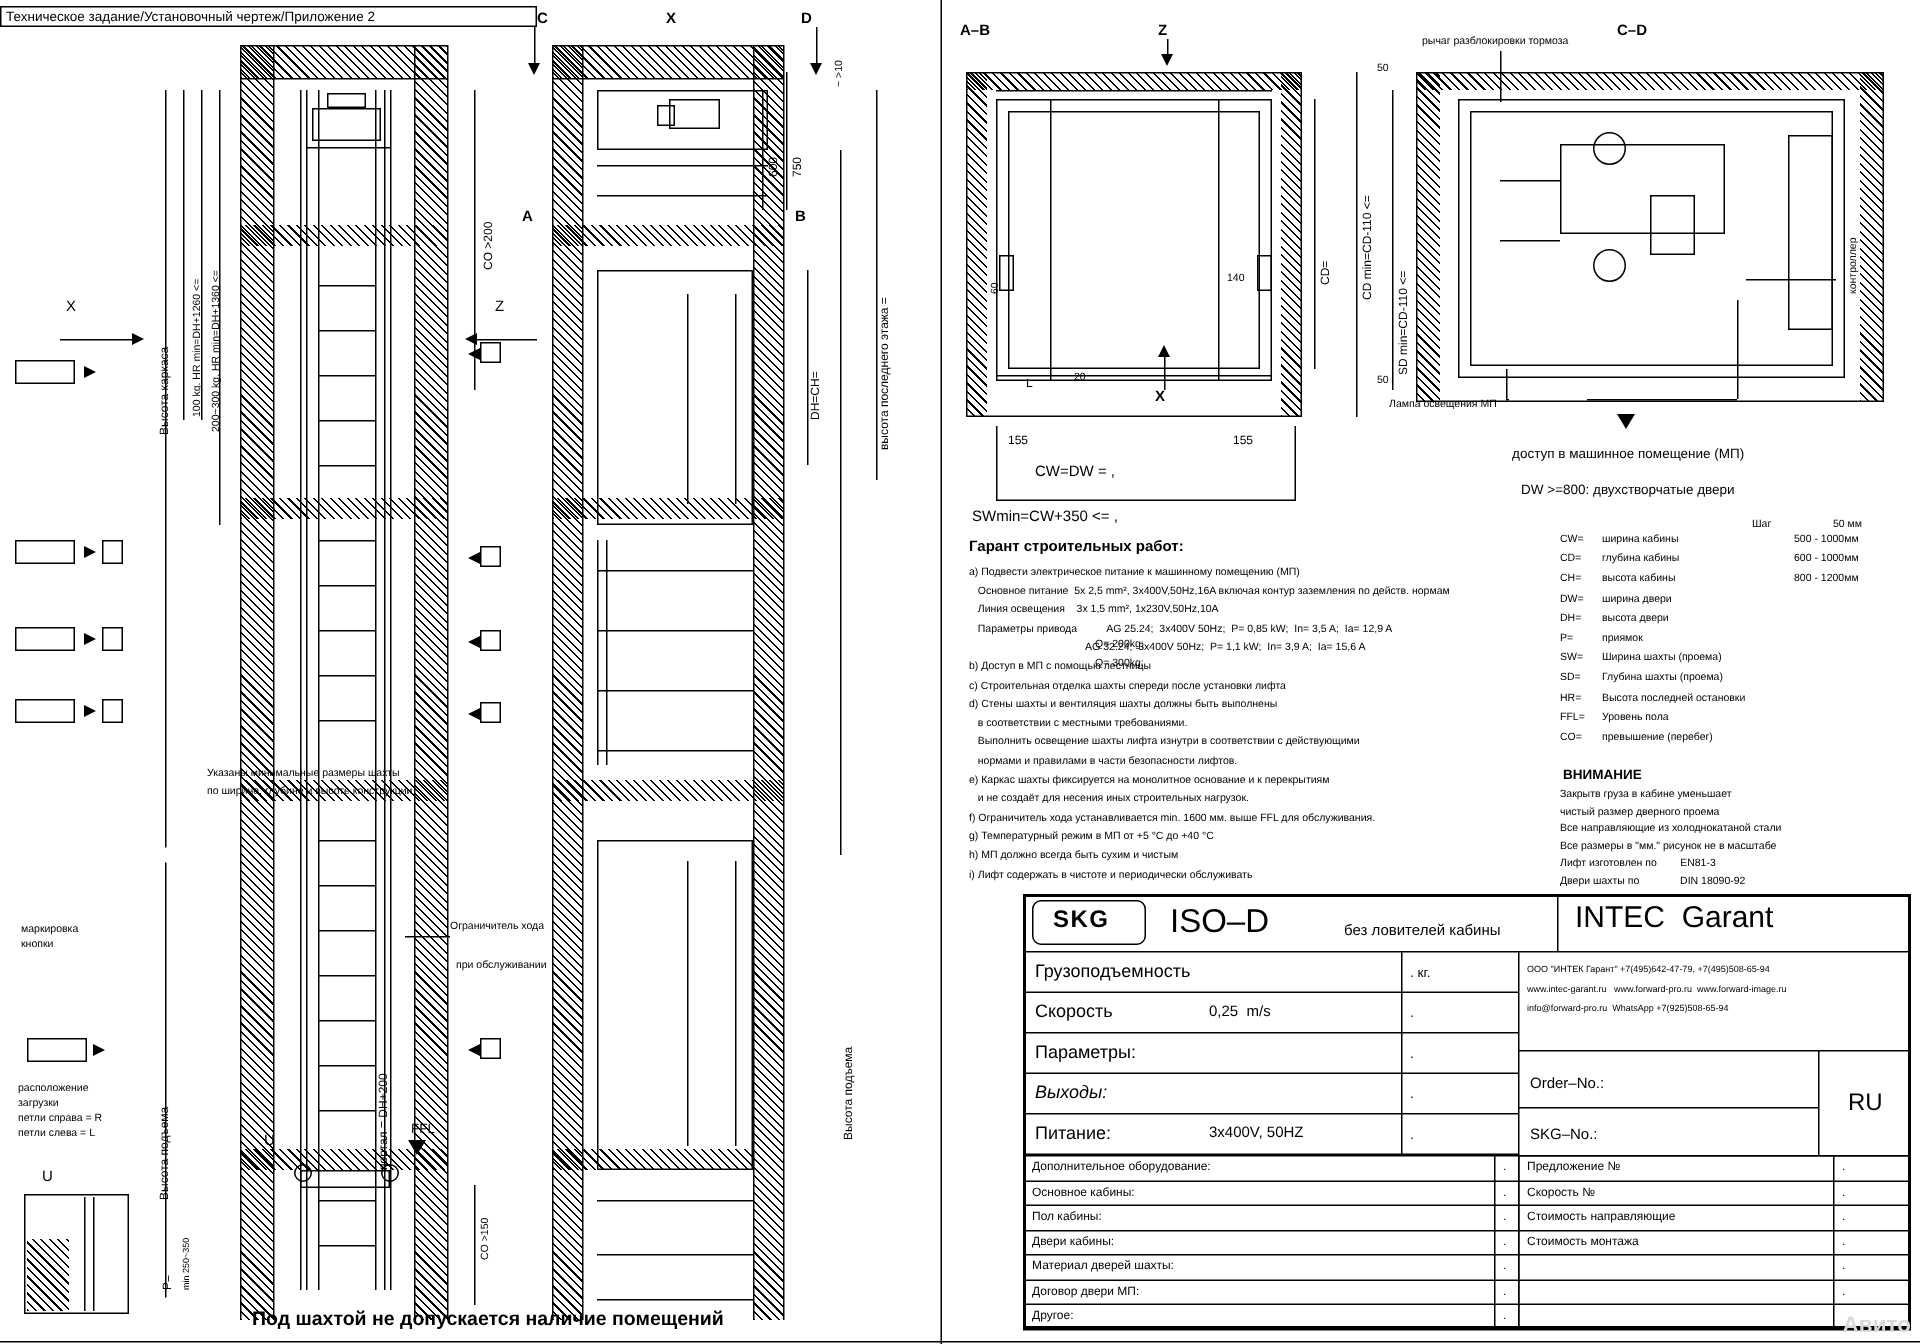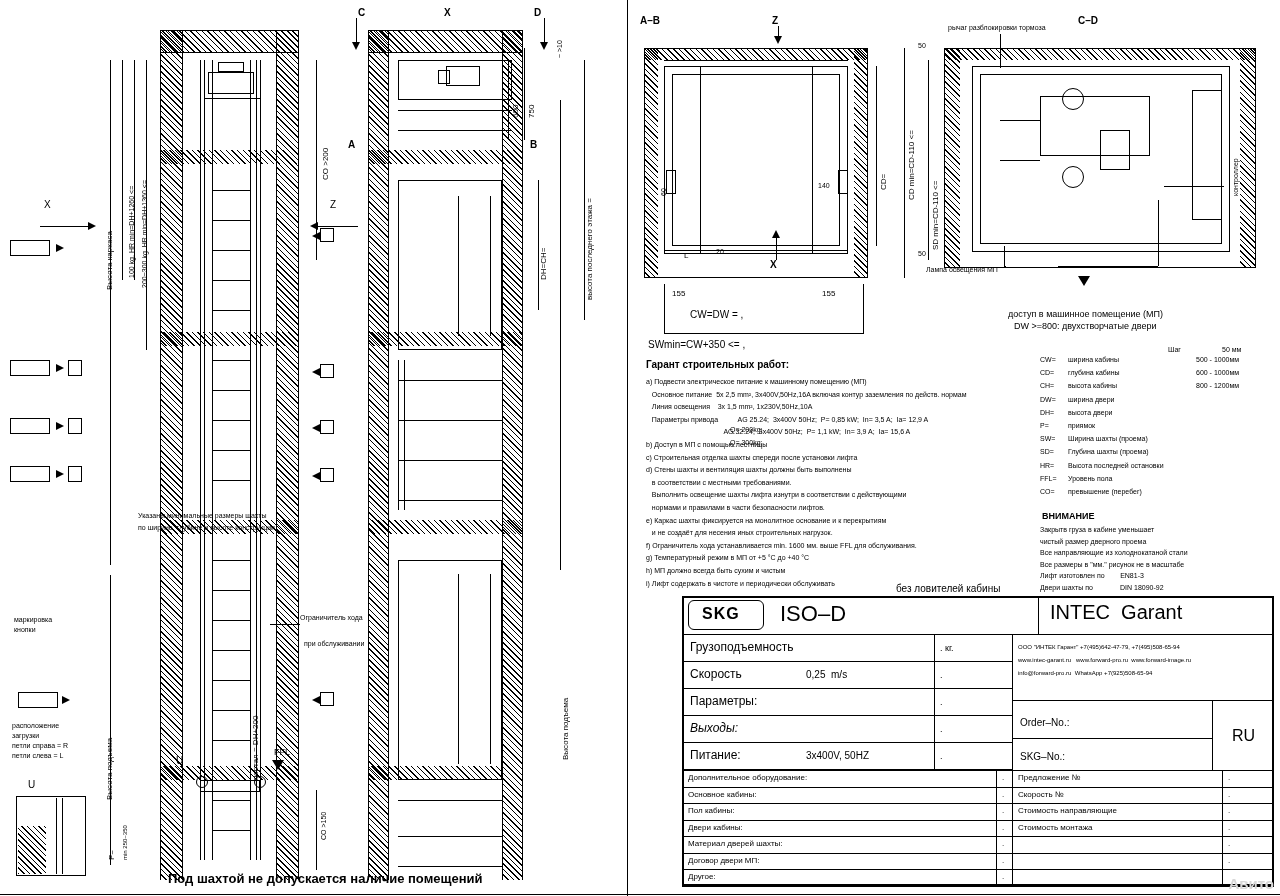--- a/index.html
+++ b/index.html
@@ -34,20 +34,23 @@
   .tri{position:absolute;width:0;height:0;border-left:6px solid transparent;
        border-right:6px solid transparent;border-top:10px solid #000;}
   .wm{position:absolute;right:6px;bottom:4px;font-size:15px;color:#d8d8d8;font-weight:bold;}
   .small-sq{position:absolute;border:1px solid #000;}
 </style>
 </head>
 <body>
 
 <div class="sheet">
 
+  <div class="box" style="left:0;top:4px;width:358px;height:14px;">
+    <div class="t t9" style="left:3px;top:2px;">Техническое задание/Установочный чертеж/Приложение 2</div>
+  </div>
 
   <div class="ln v" style="left:627px;top:0;height:896px;"></div>
   <div class="ln h" style="left:0;top:894px;width:1280px;"></div>
 
   <div class="hatch" style="left:160px;top:30px;width:22px;height:850px;"></div>
   <div class="hatch" style="left:276px;top:30px;width:22px;height:850px;"></div>
   <div class="ln v" style="left:160px;top:30px;height:850px;"></div>
   <div class="ln v" style="left:182px;top:30px;height:850px;"></div>
   <div class="ln v" style="left:276px;top:30px;height:850px;"></div>
   <div class="ln v" style="left:298px;top:30px;height:850px;"></div>
@@ -301,21 +304,21 @@
   <div class="ln h" style="left:1164px;top:186px;width:60px;"></div>
 
   <div class="t t7" style="left:926px;top:266px;">Лампа освещения МП</div>
   <div class="ln v" style="left:1004px;top:246px;height:20px;"></div>
   <div class="ln h" style="left:1004px;top:266px;width:2px;"></div>
   <div class="ln h" style="left:1058px;top:266px;width:100px;"></div>
   <div class="ln v" style="left:1158px;top:200px;height:66px;"></div>
 
   <div class="tri" style="left:1078px;top:276px;"></div>
 
-  <div class="t t9" style="left:1008px;top:310px;">доступ в машинное помещение (МП)</div>
+  <div class="t t9" style="left:1008px;top:298px;">доступ в машинное помещение (МП)</div>
   <div class="t t9" style="left:1014px;top:322px;">DW &gt;=800: двухстворчатые двери</div>
 
   <div class="t t10 b" style="left:646px;top:360px;">Гарант строительных работ:</div>
   <div id="works-list">
       <div class="t t7" style="left: 646px; top: 378px;">a) Подвести электрическое питание к машинному помещению (МП)</div>
       <div class="t t7" style="left: 646px; top: 390.6px;">   Основное питание  5x 2,5 mm², 3x400V,50Hz,16A включая контур заземления по дейcтв. нормам</div>
       <div class="t t7" style="left: 646px; top: 403.2px;">   Линия освещения    3x 1,5 mm², 1x230V,50Hz,10A</div>
       <div class="t t7" style="left: 646px; top: 415.8px;">   Параметры привода          AG 25.24;  3x400V 50Hz;  P= 0,85 kW;  In= 3,5 A;  Ia= 12,9 A</div>
       <div class="t t7" style="left: 646px; top: 428.4px;">                                        AG 32.24;  3x400V 50Hz;  P= 1,1 kW;  In= 3,9 A;  Ia= 15,6 A</div>
       <div class="t t7" style="left: 646px; top: 441px;">b) Доступ в МП с помощью лестницы</div>
@@ -373,21 +376,21 @@
       <div class="t t7" style="left: 1040px; top: 572.4px;">Лифт изготовлен по        EN81-3</div>
       <div class="t t7" style="left: 1040px; top: 584px;">Двери шахты по              DIN 18090-92</div>
     </div>
 
   <div class="box2" style="left:682px;top:596px;width:592px;height:290px;"></div>
 
   <div class="ln h" style="left:682px;top:634px;width:592px;"></div>
   <div class="box" style="left:688px;top:600px;width:76px;height:30px;border-radius:6px;"></div>
   <div class="t t16 b" style="left:702px;top:606px;letter-spacing:1px;">SKG</div>
   <div class="t" style="left:780px;top:602px;font-size:22px;">ISO–D</div>
-  <div class="t t10" style="left:896px;top:584px;text-align:center;">без ловителей кабины</div>
+  <div class="t t10" style="left:896px;top:616px;text-align:center;">без ловителей кабины</div>
   <div class="ln v" style="left:1038px;top:596px;height:38px;"></div>
   <div class="t" style="left:1050px;top:602px;font-size:20px;">INTEC  Garant</div>
 
   <div class="ln v" style="left:1012px;top:634px;height:252px;"></div>
   <div id="spec-rows">
       <div class="ln h" style="left: 682px; top: 661px; width: 330px;"></div>
       <div class="t" style="left: 690px; top: 641px; font-size: 12px;">Грузоподъемность</div>
       <div class="t t10" style="left: 806px; top: 643px;"></div>
       <div class="t t9" style="left: 940px; top: 644px;">. кг.</div>
       <div class="ln h" style="left: 682px; top: 688px; width: 330px;"></div>

